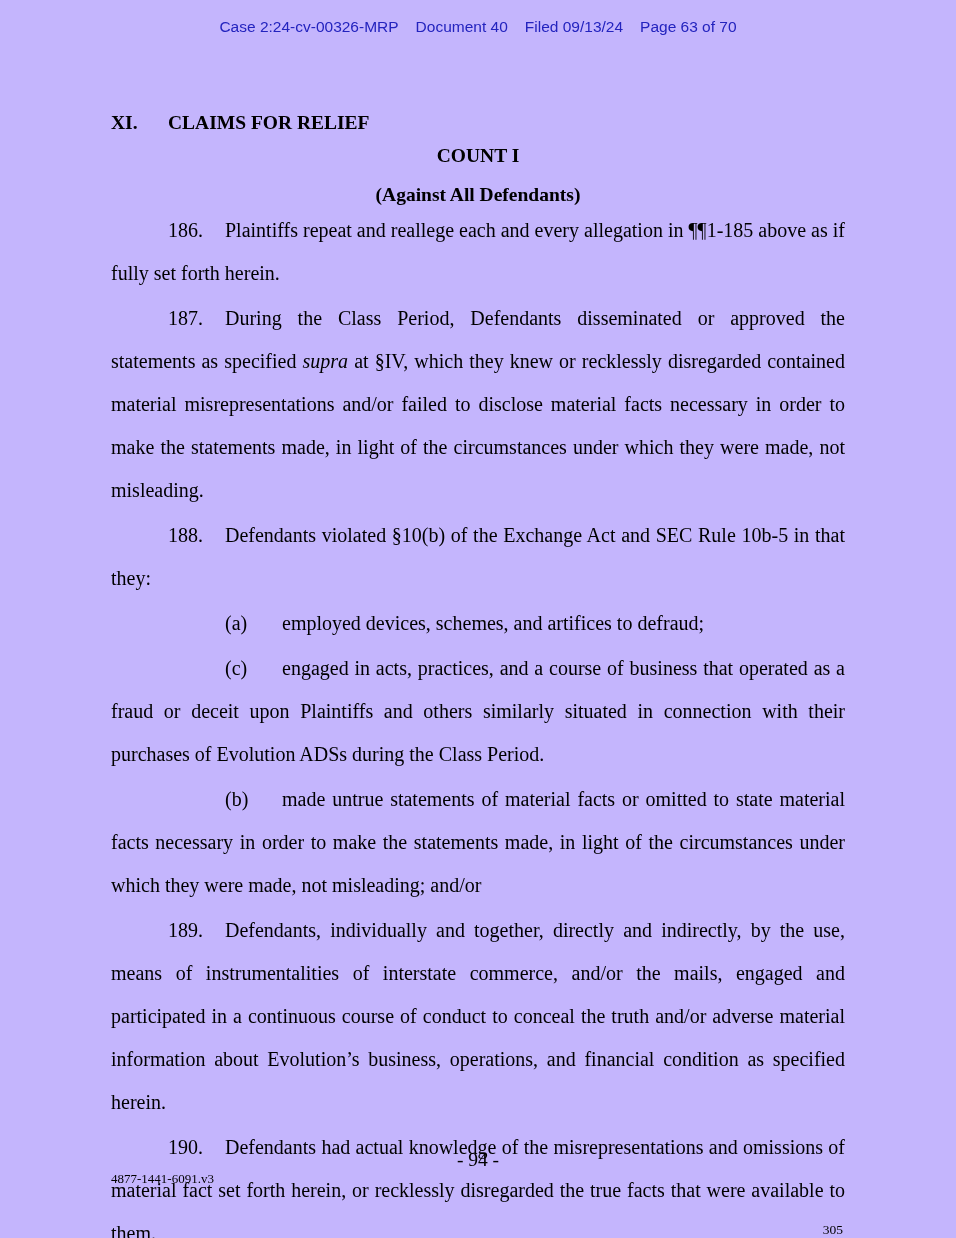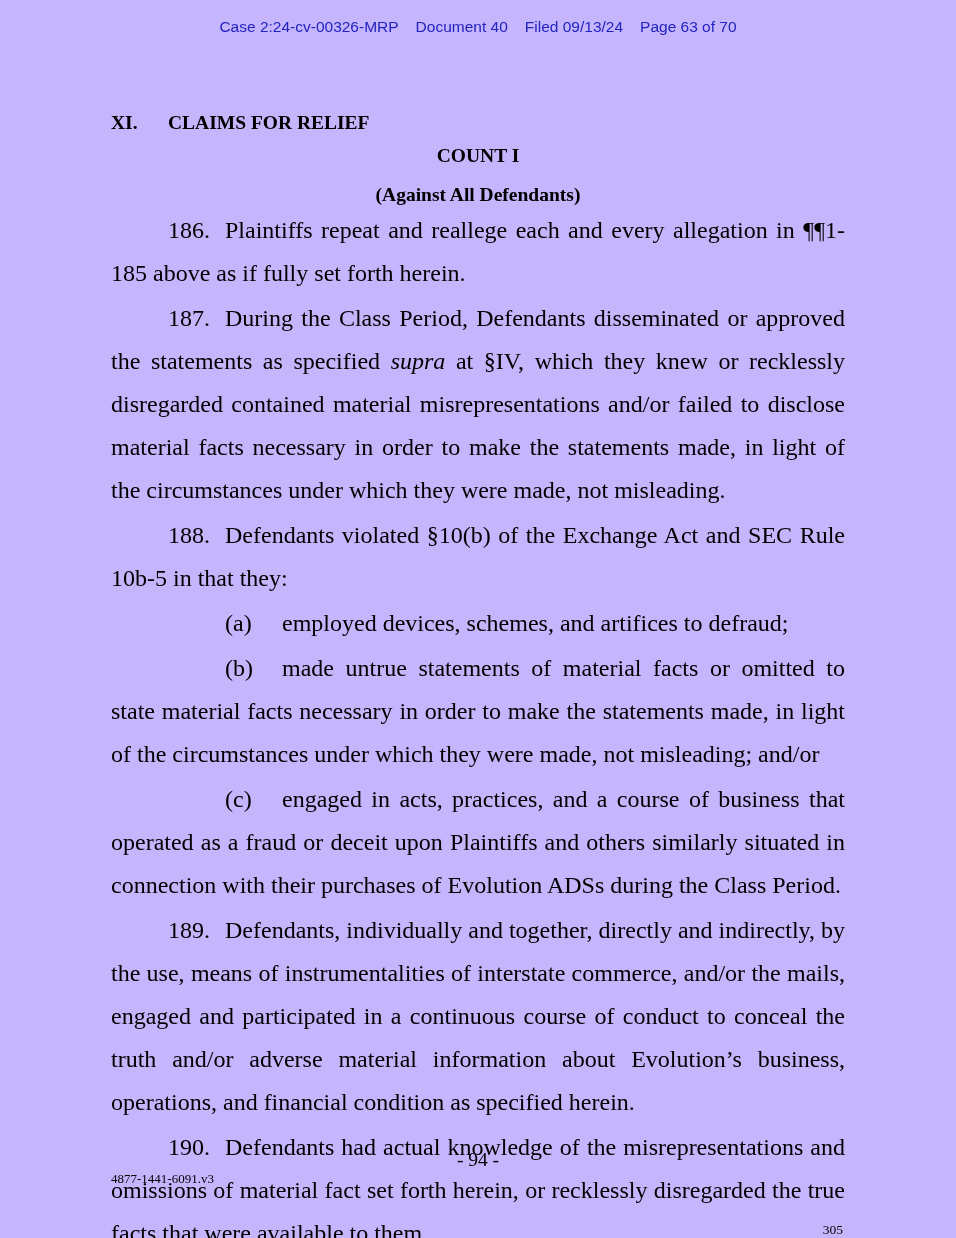--- a/index.html
+++ b/index.html
@@ -55,21 +55,21 @@
   }
   .h-sub {
     text-align: center;
     font-weight: bold;
     font-size: 19.5px;
     line-height: 25px;
     margin-top: 13px;
   }
   p.para {
     margin: 2px 0 0 0;
-    font-size: 24px;
+    font-size: 20px;
     line-height: 43px;
     text-align: justify;
     text-indent: 57px;
   }
   p.para.sub {
     text-indent: 114px;
   }
   .pnum, .plabel {
     display: inline-block;
     width: 57px;
@@ -124,23 +124,23 @@
     </div>
 
     <p class="para"><span class="pnum">186.</span><span>Plaintiffs repeat and reallege each and every allegation in ¶¶1-185 above as if fully set forth herein.</span></p>
 
     <p class="para"><span class="pnum">187.</span><span>During the Class Period, Defendants disseminated or approved the statements as specified </span><span class="it">supra</span><span> at §IV, which they knew or recklessly disregarded contained material misrepresentations and/or failed to disclose material facts necessary in order to make the statements made, in light of the circumstances under which they were made, not misleading.</span></p>
 
     <p class="para"><span class="pnum">188.</span><span>Defendants violated §10(b) of the Exchange Act and SEC Rule 10b-5 in that they:</span></p>
 
     <p class="para sub"><span class="plabel">(a)</span><span>employed devices, schemes, and artifices to defraud;</span></p>
 
+    <p class="para sub"><span class="plabel">(c)</span><span>engaged in acts, practices, and a course of business that operated as a fraud or deceit upon Plaintiffs and others similarly situated in connection with their purchases of Evolution ADSs during the Class Period.</span></p>
+
     <p class="para sub"><span class="plabel">(b)</span><span>made untrue statements of material facts or omitted to state material facts necessary in order to make the statements made, in light of the circumstances under which they were made, not misleading; and/or</span></p>
-
-    <p class="para sub"><span class="plabel">(c)</span><span>engaged in acts, practices, and a course of business that operated as a fraud or deceit upon Plaintiffs and others similarly situated in connection with their purchases of Evolution ADSs during the Class Period.</span></p>
 
     <p class="para"><span class="pnum">189.</span><span>Defendants, individually and together, directly and indirectly, by the use, means of instrumentalities of interstate commerce, and/or the mails, engaged and participated in a continuous course of conduct to conceal the truth and/or adverse material information about Evolution’s business, operations, and financial condition as specified herein.</span></p>
 
     <p class="para"><span class="pnum">190.</span><span>Defendants had actual knowledge of the misrepresentations and omissions of material fact set forth herein, or recklessly disregarded the true facts that were available to them.</span></p>
 
   </div>
 
   <div class="footer-pageno">- 94 -</div>
   <div class="footer-docid">4877-1441-6091.v3</div>
   <div class="footer-bates">305</div>

